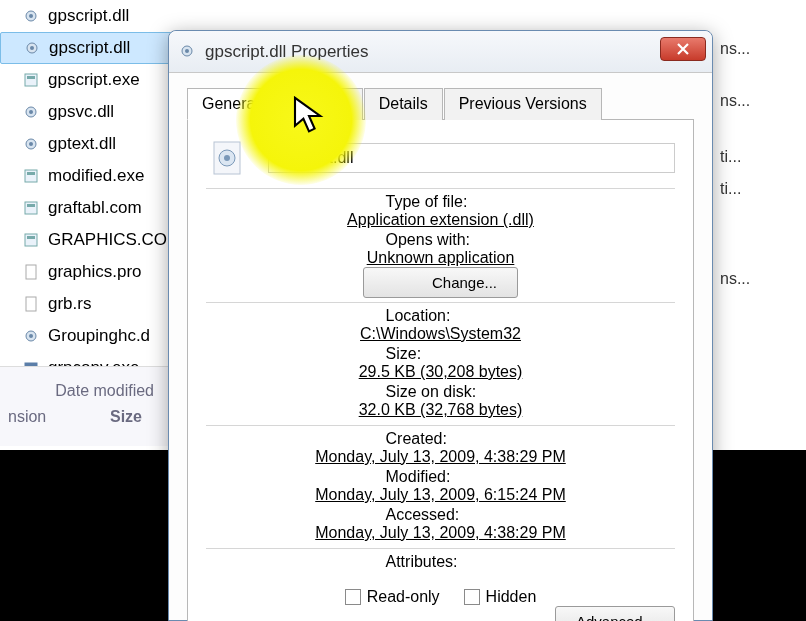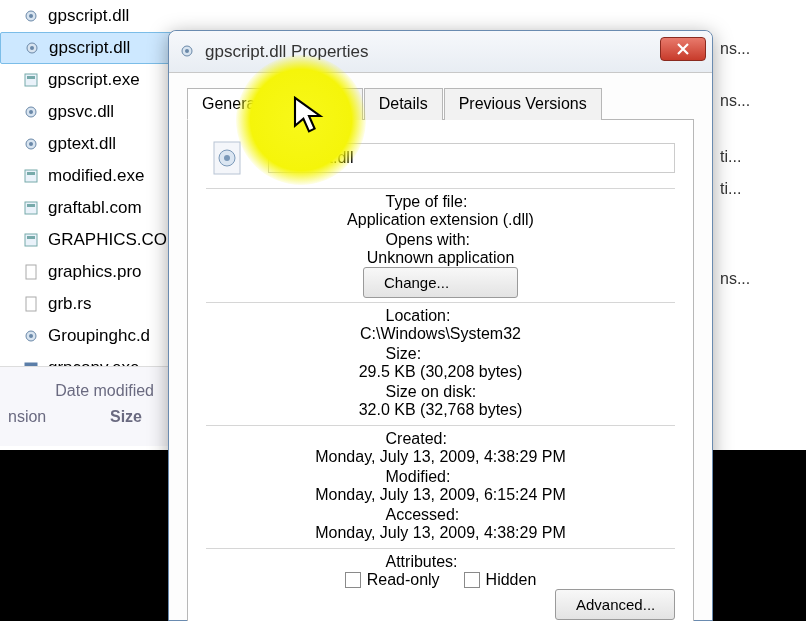--- a/index.html
+++ b/index.html
@@ -116,21 +116,21 @@
   top: 1px;
 }
 .tab-panel {
   border: 1px solid #b7b7b7;
   border-top: none;
   padding: 16px 18px 12px 18px;
   background: #fff;
 }
 .row { display: flex; align-items: center; min-height: 38px; flex-direction: column; }
 .label { width: 110px; font-size: 16px; color: #000; }
-.value { font-size: 16px; color: #000; flex: 1; }
+.value { font-size: 16px; color: #000; flex: 1; text-decoration: underline; }
 .divider { border-top: 1px solid #d6d6d6; margin: 4px 0; }
 .filename-row { display: flex; align-items: center; gap: 18px; margin-bottom: 8px; }
 .app-icon {
   width: 44px; height: 44px;
   border: 0; display: flex; align-items: center; justify-content: center;
 }
 .filename-input {
   flex: 1;
   border: 1px solid #ccc;
   height: 30px;
@@ -139,30 +139,30 @@
 }
 .btn {
   height: 31px;
   padding: 0 20px;
   background: linear-gradient(#f8f8f8, #e3e3e3);
   border: 1px solid #9a9a9a;
   border-radius: 3px;
   font-size: 15px;
   cursor: pointer;
 }
-.btn-wide { width: 155px; text-align: left; }
+.btn-wide { width: 155px; text-align: right; }
 .checkbox-row { display: flex; align-items: center; gap: 24px; }
 .checkbox {
   width: 16px; height: 16px;
   border: 1px solid #8a8a8a;
   background: #fff;
   display: inline-block;
   margin-right: 6px;
 }
-.chk-label { font-size: 16px; display: inline-flex; align-items: center; }
+.chk-label { font-size: 16px; display: inline-flex; align-items: center; margin-top: 17px; }
 .highlight-circle {
   position: absolute;
   left: 236px; top: 55px;
   width: 130px; height: 130px;
   border-radius: 50%;
   background: radial-gradient(circle, #f8f81a 0%, #f5f50a 55%, rgba(245,245,10,0) 72%);
   pointer-events: none;
   z-index: 5;
 }
 .cursor {

